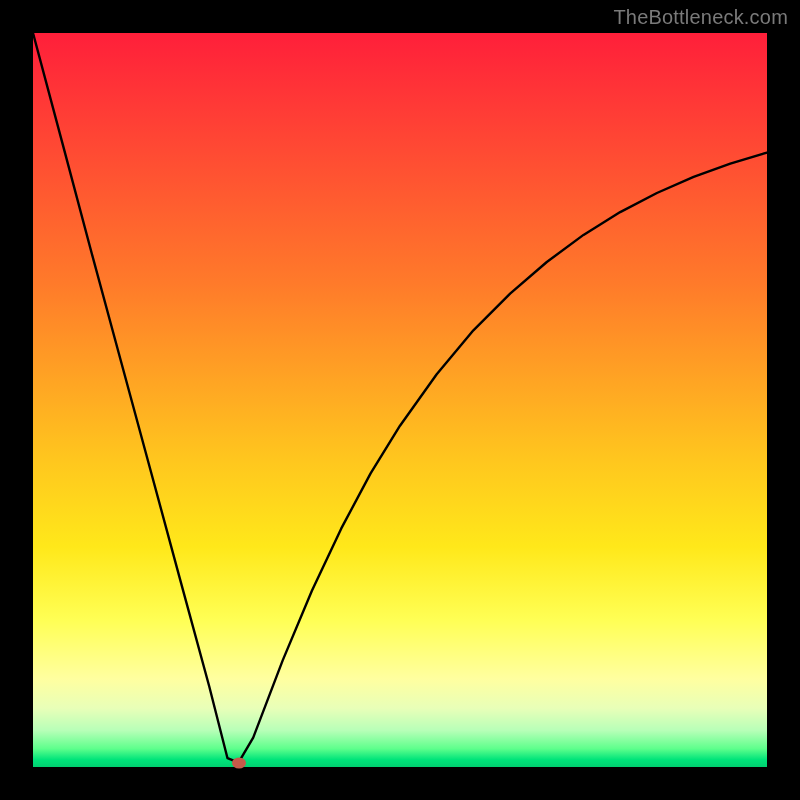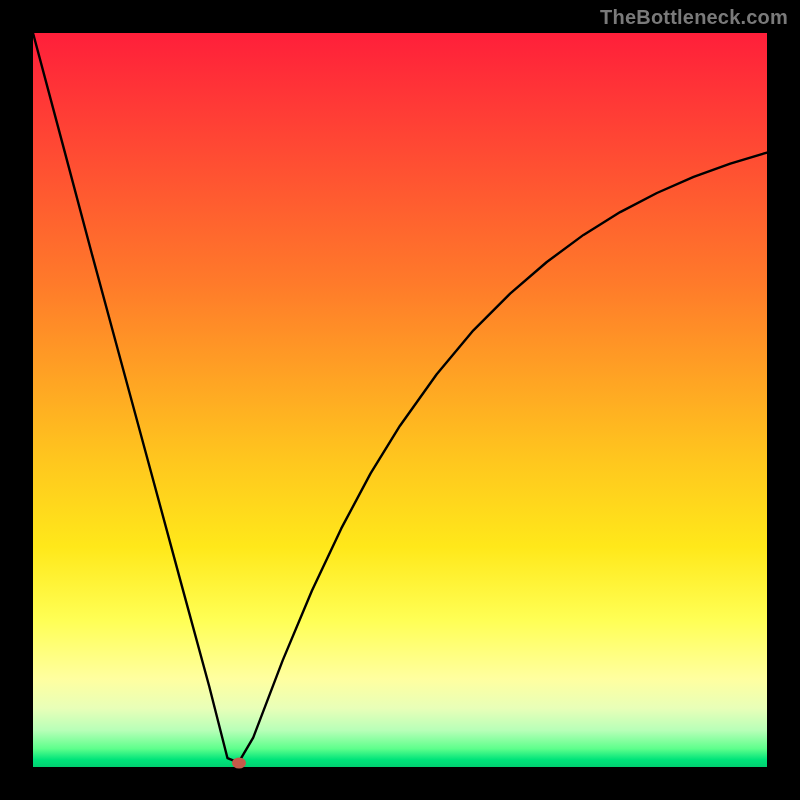--- a/index.html
+++ b/index.html
@@ -42,21 +42,20 @@
     );
   }
   .watermark {
     position: absolute;
     top: 6px;
     right: 12px;
     color: #7a7a7a;
     font-size: 20px;
     letter-spacing: 0.2px;
     user-select: none;
-    font-weight: bold;
   }
   svg.curve {
     position: absolute;
     left: 0;
     top: 0;
     width: 734px;
     height: 734px;
     overflow: visible;
   }
   .marker {

